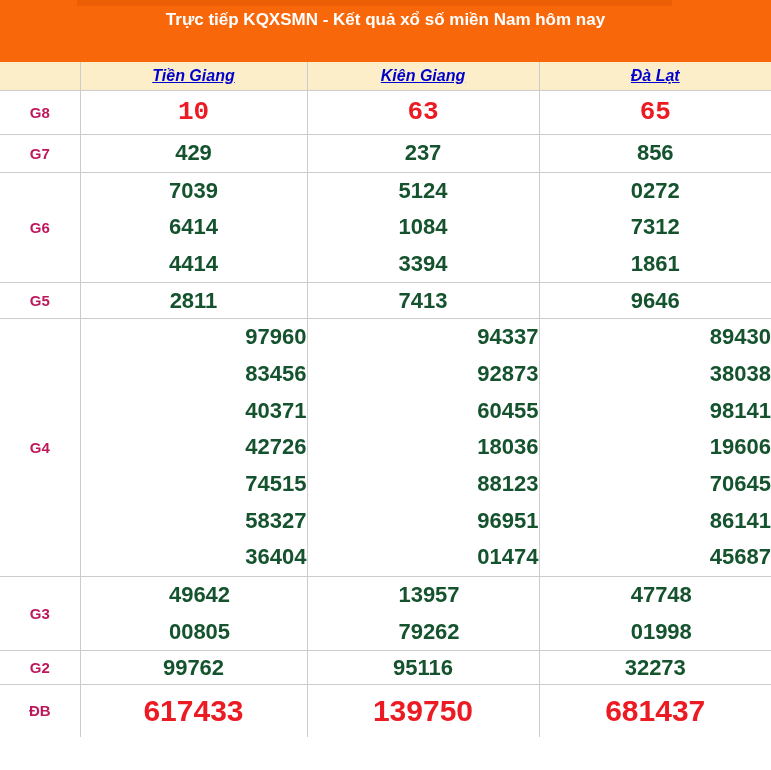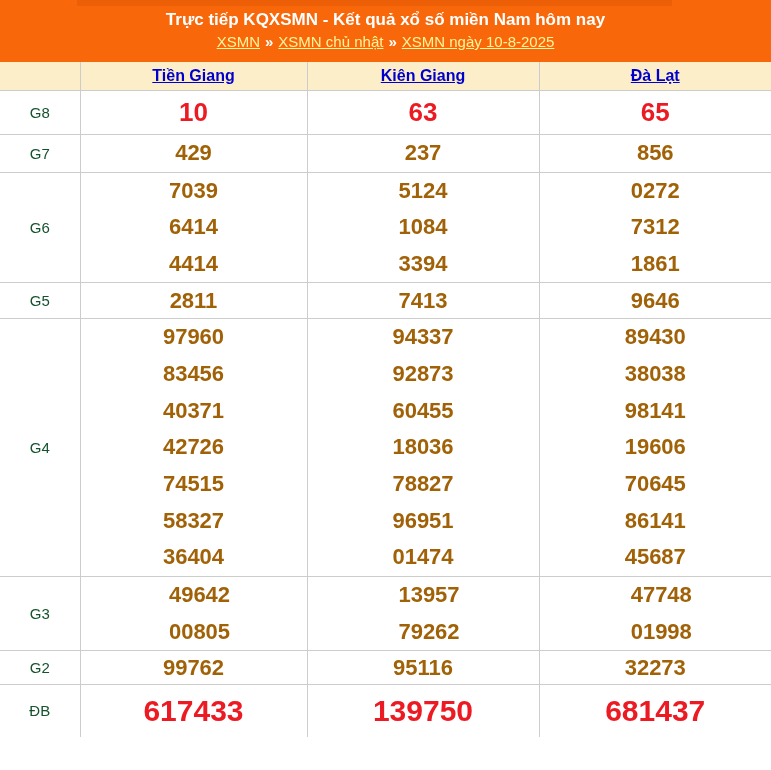--- a/index.html
+++ b/index.html
@@ -60,68 +60,65 @@
     table-layout:fixed;
     border-collapse:collapse;
     border-style:hidden; 
   }
   td{
     border:1px solid var(--border);
     text-align:center;
     vertical-align:middle;
     overflow:hidden;
   }
-  tr.head-row{height:28px;}
+  tr.head-row{height:28px;font-style:italic;}
   tr.head-row td{background:var(--cream);}
   tr.head-row a{
     color:var(--blue);
     font-weight:bold;
     font-size:16px;
     text-decoration:underline;
     cursor:pointer;
   }
   td.lbl{
     font-size:15px;
+    color:#be185d;
+    font-weight:bold;
+  }
+  td.val{
+    font-weight:bold;
+    font-size:22px;
     color:#14532d;
-    font-weight:normal;
-  }
-  td.val{
-    font-weight:bold;
-    font-size:22px;
-    color:#a16207;
     padding:0;
   }
   .n{display:block;}
   
   tr.r-g8{height:44px;}
   tr.r-g7{height:38px;}
   tr.r-g6{height:110px;}
   tr.r-g5{height:36px;margin-left:44px;}
   tr.r-g4{height:257px;}
   tr.r-g3{height:73px;}
   tr.r-g2{height:34px;}
   tr.r-g1{height:36px;}
   tr.r-db{height:52px;}
   
   tr.r-g6 .n{height:36.6px;line-height:36.6px;}
-  tr.r-g4 .n{height:36.7px;line-height:36.7px;}
+  tr.r-g4 .n{height:36.7px;line-height:36.7px;text-align:right;}
   tr.r-g3 .n{height:36.5px;line-height:36.5px;padding-left:12px;}
   
-  tr.r-g8 td.val{color:var(--red);font-size:26px;}
+  tr.r-g8 td.val{color:var(--red);font-size:26px;font-family:Liberation Mono, monospace;}
   tr.r-db td.val{color:var(--red);font-size:30px;}
 </style>
 </head>
 <body>
 
 <div class="header">
   <div class="header-strip"></div>
   <div class="page-title">Trực tiếp KQXSMN - Kết quả xổ số miền Nam hôm nay</div>
-  <div class="breadcrumb">
-    <a>XSMN</a><span class="sep">»</span><a>XSMN chủ nhật</a><span class="sep">»</span><a>XSMN ngày 10-8-2025</a>
-  </div>
 </div>
 
 <table class="results">
   <colgroup>
     <col style="width:80px">
       <col style="width:227px">
       <col style="width:232px">
       <col style="width:232px">
   </colgroup>
 
@@ -188,21 +185,21 @@
       <span class="n">42726</span>
       <span class="n">74515</span>
       <span class="n">58327</span>
       <span class="n">36404</span>
     </td>
     <td class="val">
       <span class="n">94337</span>
       <span class="n">92873</span>
       <span class="n">60455</span>
       <span class="n">18036</span>
-      <span class="n">78827</span>
+      <span class="n">88123</span>
       <span class="n">96951</span>
       <span class="n">01474</span>
     </td>
     <td class="val">
       <span class="n">89430</span>
       <span class="n">38038</span>
       <span class="n">98141</span>
       <span class="n">19606</span>
       <span class="n">70645</span>
       <span class="n">86141</span>

